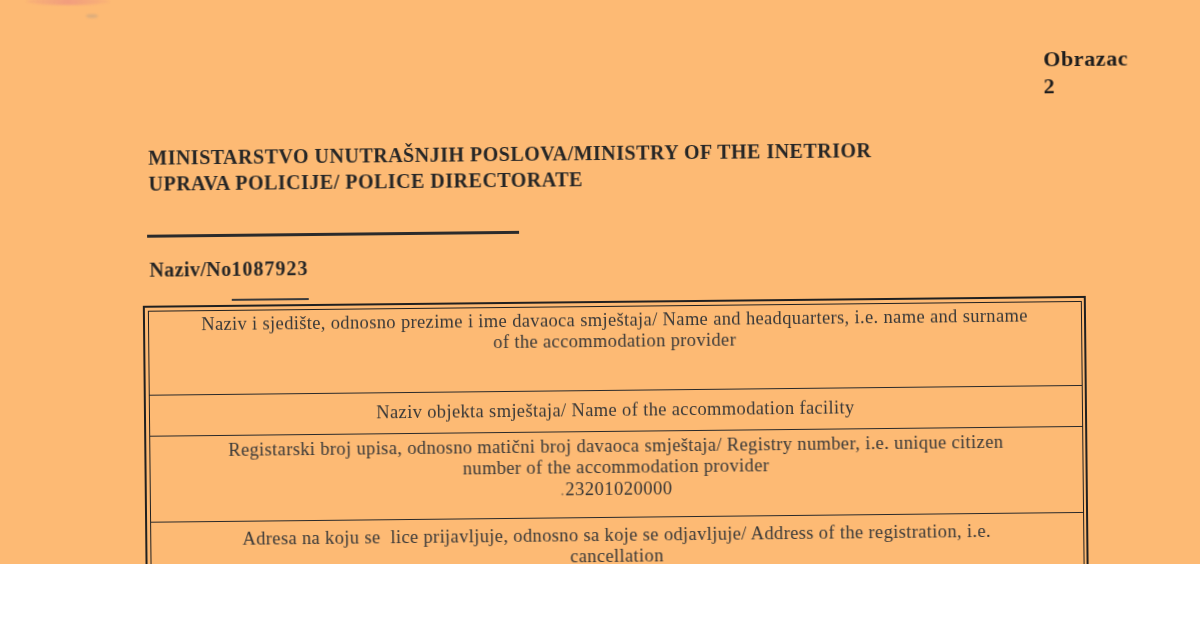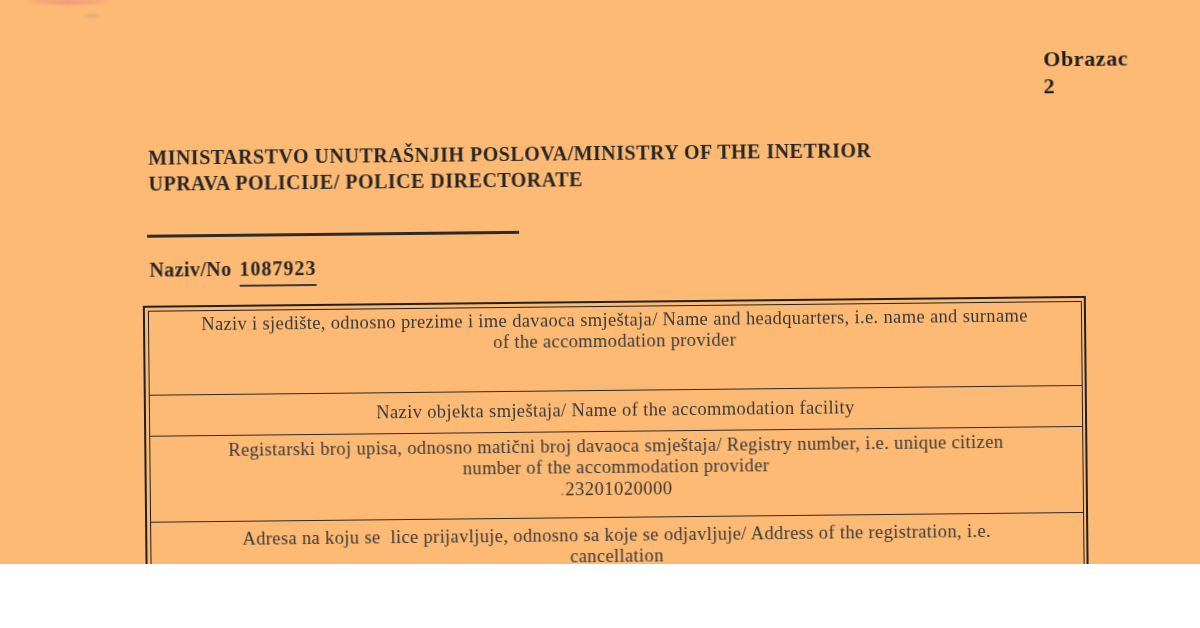--- a/index.html
+++ b/index.html
@@ -45,24 +45,24 @@
   .sep-line {
     position: absolute; left: 148px; top: 230px;
     width: 372px; height: 2.5px;
     background: #2b2b2b;
   }
   .broj {
     position: absolute; left: 150px; top: 254px;
     font-weight: bold; font-size: 20px; letter-spacing: 0.4px; color: #262626;
   }
   .broj .num-val {
-    margin-left: 8px;
+    margin-left: 0;
     letter-spacing: 1px;
     border-bottom: 2px solid #3a3a3a;
-    padding-bottom: 5px;
+    padding-bottom: 19px;
   }
   .doc-table {
     position: absolute; left: 143px; top: 301px; width: 943px;
     border: 2.5px solid #202020;
     padding: 2.5px;
     background: transparent;
   }
   .doc-table-inner { border: 1.5px solid #202020; }
   .row {
     text-align: center;

